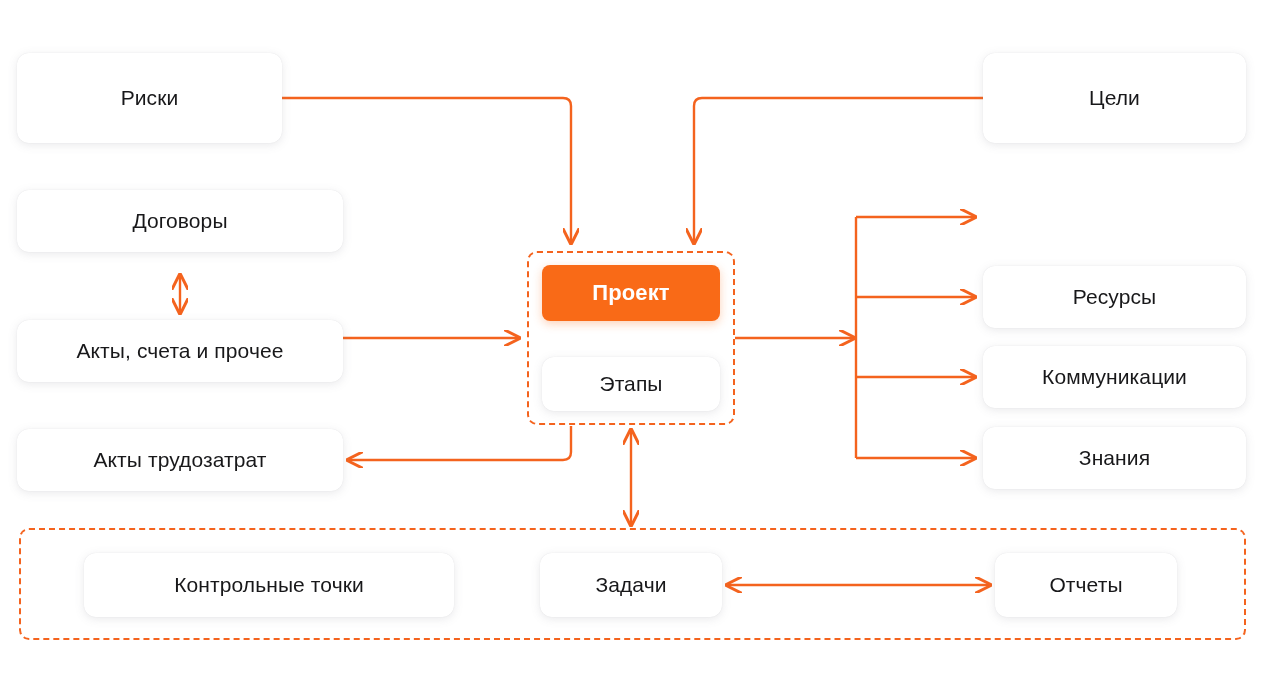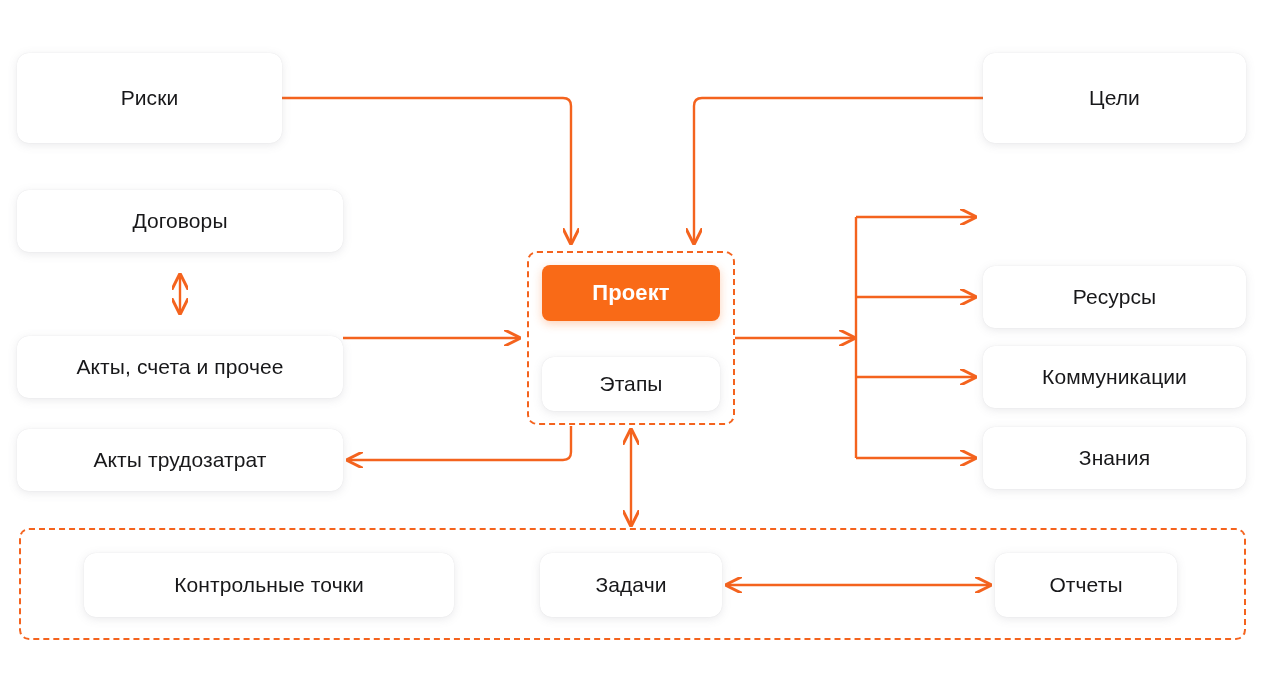--- a/index.html
+++ b/index.html
@@ -114,21 +114,21 @@
   <div class="group-dashed" style="left:527px; top:251px; width:208px; height:174px;"></div>
 
   <div class="node" style="left:17px; top:53px; width:265px; height:90px;">
     <span>Риски</span>
   </div>
 
   <div class="node" style="left:17px; top:190px; width:326px; height:62px;">
     <span>Договоры</span>
   </div>
 
-  <div class="node" style="left:17px; top:336px; width:326px; height:62px;">
+  <div class="node" style="left:17px; top:320px; width:326px; height:62px;">
     <span>Акты, счета и прочее</span>
   </div>
 
   <div class="node" style="left:17px; top:429px; width:326px; height:62px;">
     <span>Акты трудозатрат</span>
   </div>
 
   <div class="node accent" style="left:542px; top:265px; width:178px; height:56px; font-size:22px;">
     <span>Проект</span>
   </div>

